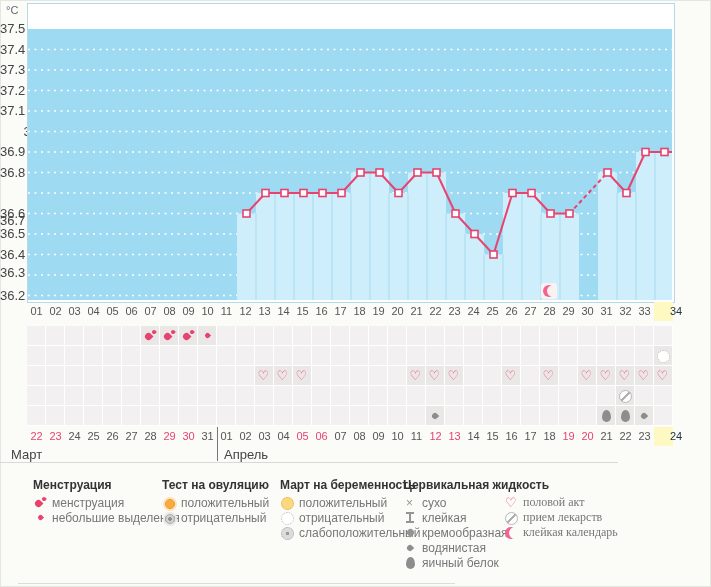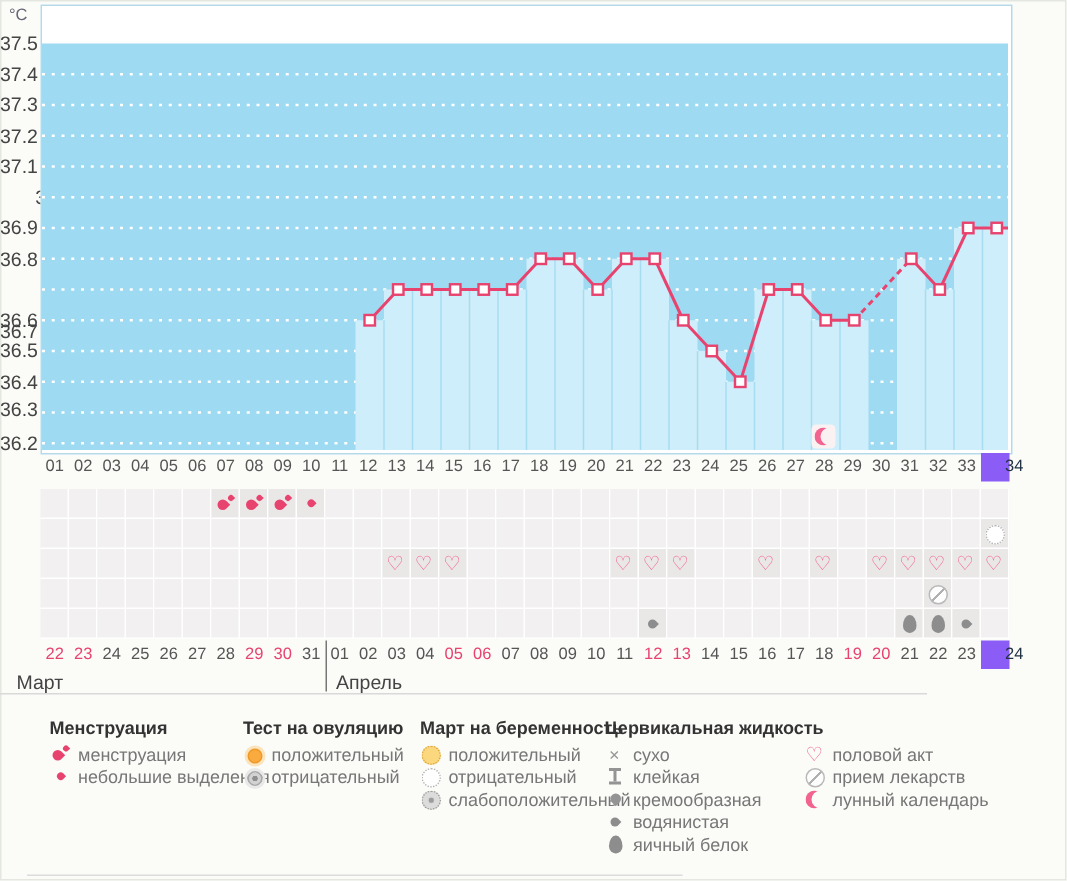--- a/index.html
+++ b/index.html
@@ -8,21 +8,21 @@
           box-shadow:inset 0 0 0 1px #e4e7e0;}
   
   #chart-box{position:absolute;left:27px;top:3px;width:646px;height:298px;
              border:1px solid #b6d9e9;background:#fff;}
   #plot{display:block;}
   #unit{position:absolute;left:6px;top:4px;font-size:11px;color:#667;}
   .tick{position:absolute;width:24px;text-align:right;font-size:13px;color:#444;height:12px;line-height:12px;}
   
   .cellrow{position:absolute;left:27px;display:flex;}
   .numcell{width:19px;height:19px;line-height:19px;text-align:center;font-size:11px;color:#555;box-sizing:border-box;}
-  .numcell.sel{background:#8b5cf6;color:#234;padding-left:16px;}
+  .numcell.sel{background:#fef9c3;color:#234;padding-left:16px;}
   .numcell.wknd{color:#e8436f;}
   .symrow{display:flex;height:20px;}
   .gcell{width:19px;height:20px;box-sizing:border-box;border-right:1px solid #fff;border-bottom:1px solid #fff;
          background:#f2f0f0;display:flex;align-items:center;justify-content:center;}
   .gcell.has{background:#eae7e7;}
   #monthsep{position:absolute;left:217px;top:427px;width:1px;height:34px;background:#777;}
   #monthrow{position:absolute;left:0;top:446px;width:618px;height:16px;border-bottom:1px solid #d9d9d9;}
   .month{position:absolute;top:1px;font-size:13px;color:#444;}
   
   #chart-moon{position:absolute;left:541px;top:283px;width:16px;height:16px;background:#f9f1f2;border-radius:3px;
@@ -557,30 +557,30 @@
         </div>
         <div class="litem">
           <span class="ic ic-watery"></span>
           <span class="lbl">водянистая</span>
         </div>
         <div class="litem">
           <span class="ic ic-eggwhite"></span>
           <span class="lbl">яичный белок</span>
         </div>
       </div>
-      <div class="lgroup" style="left: 536px;">
+      <div class="lgroup" style="left: 504px; font-family: Liberation Serif, serif;">
         <div class="lhead"></div>
         <div class="litem">
           <span class="ic ic-heart"></span>
           <span class="lbl">половой акт</span>
         </div>
         <div class="litem">
           <span class="ic ic-pill"></span>
           <span class="lbl">прием лекарств</span>
         </div>
         <div class="litem">
           <span class="ic ic-moon"></span>
-          <span class="lbl">лунный календарь</span>
+          <span class="lbl">клейкая календарь</span>
         </div>
       </div>
     </div>
   <div id="bottom-divider"></div>
 </div>
 
 </body></html>

